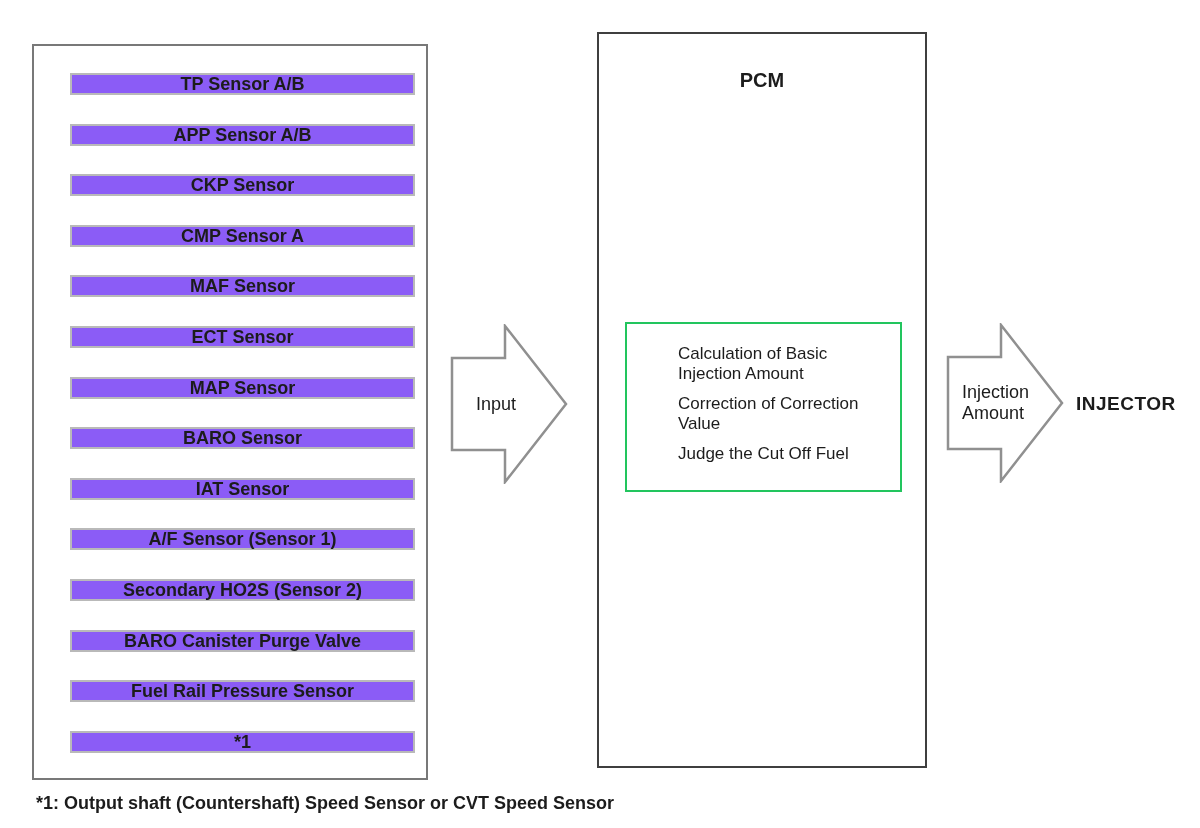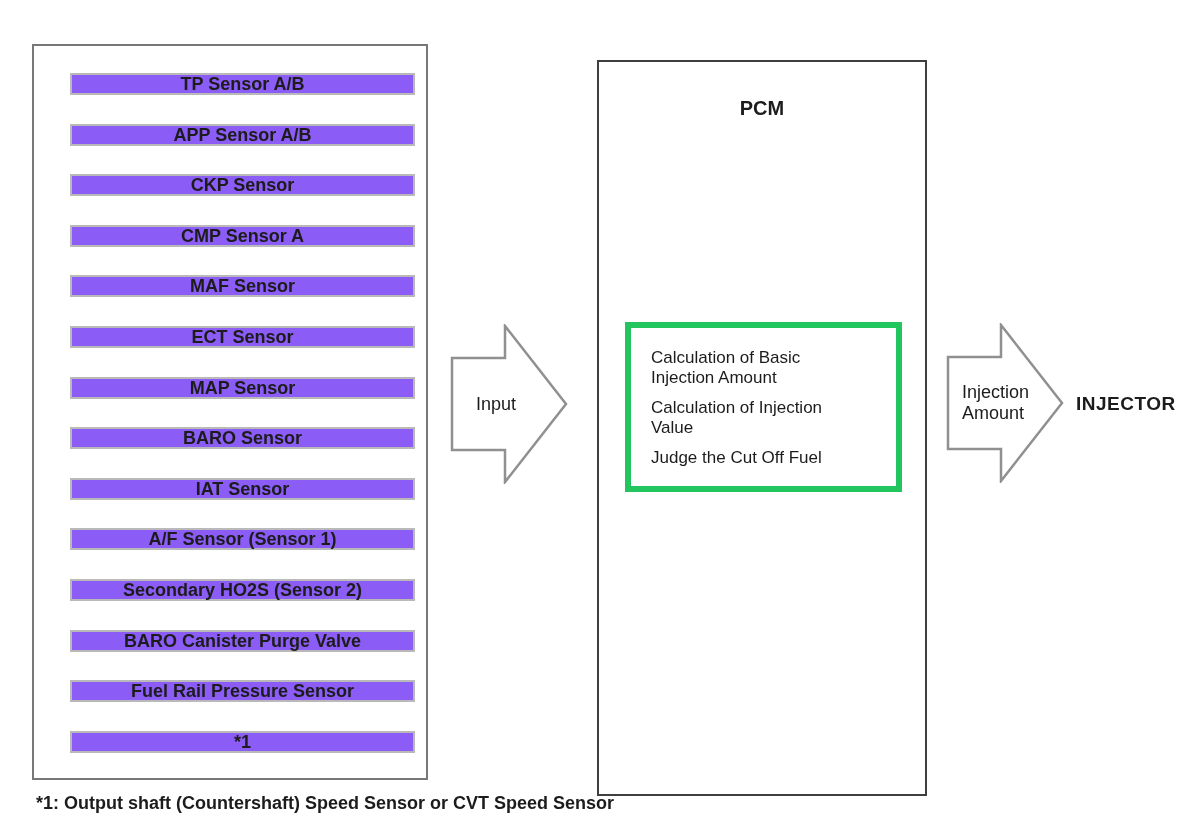--- a/index.html
+++ b/index.html
@@ -40,39 +40,39 @@
   .sensor-box span {
     font-size: 18px;
     font-weight: bold;
     line-height: 30px;
     white-space: nowrap;
   }
 
   
   .pcm-panel {
     position: absolute;
-    left: 597px; top: 60px;
+    left: 597px; top: 32px;
     width: 330px; height: 736px;
     border: 2px solid #3f3f3f;
     background: #ffffff;
   }
   .pcm-title {
     margin-top: 34px;
     text-align: center;
     font-size: 20px;
     font-weight: bold;
     line-height: 24px;
   }
   .calc-box {
     position: absolute;
     left: 625px; top: 322px;
     width: 277px; height: 170px;
-    border: 6px solid #22c55e;
-    background: #ffffff;
-    padding: 20px 14px 0 20px;
+    border: 2px solid #22c55e;
+    background: #ffffff;
+    padding: 20px 14px 0 51px;
   }
   .calc-item {
     font-size: 17px;
     line-height: 20px;
     white-space: pre-line;
     margin-bottom: 10px;
   }
 
   
   .arrow {
@@ -175,21 +175,21 @@
     <div class="arrow-label arrow-label--input">Input</div>
   </div>
 
   <div class="pcm-panel">
     <div class="pcm-title">PCM</div>
   </div>
 
   <div class="calc-box">
     <div class="calc-item">Calculation of Basic
 Injection Amount</div>
-    <div class="calc-item">Calculation of Injection
+    <div class="calc-item">Correction of Correction
 Value</div>
     <div class="calc-item">Judge the Cut Off Fuel</div>
   </div>
 
   <div class="arrow arrow--output">
     <svg viewBox="0 0 118 160" xmlns="http://www.w3.org/2000/svg">
       <polygon points="2,34 55,34 55,2 116,80 55,158 55,126 2,126" fill="#ffffff" stroke="#909090" stroke-width="2.5" stroke-linejoin="miter"></polygon>
     </svg>
     <div class="arrow-label arrow-label--output">Injection
 Amount</div>

